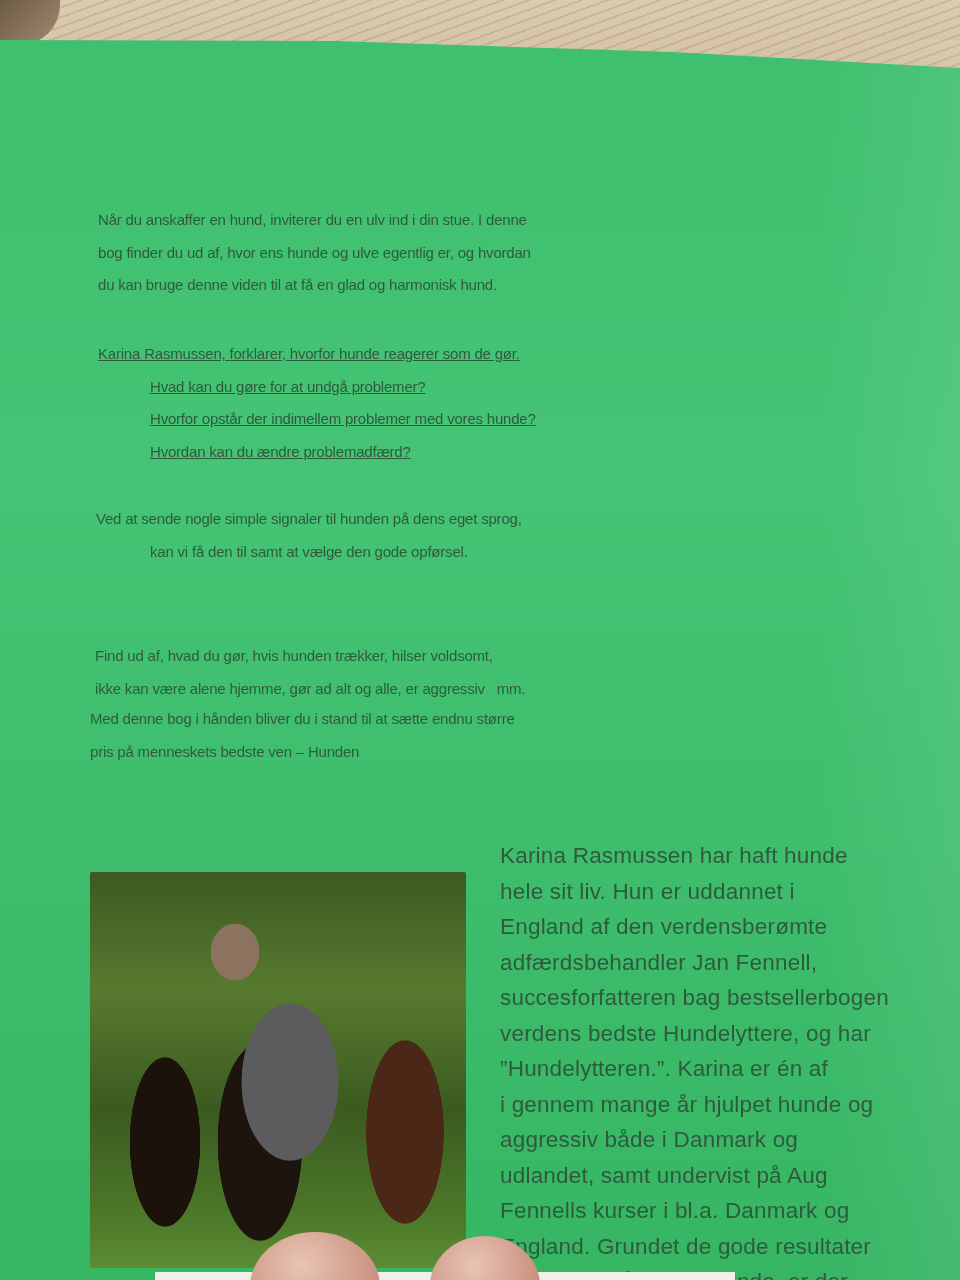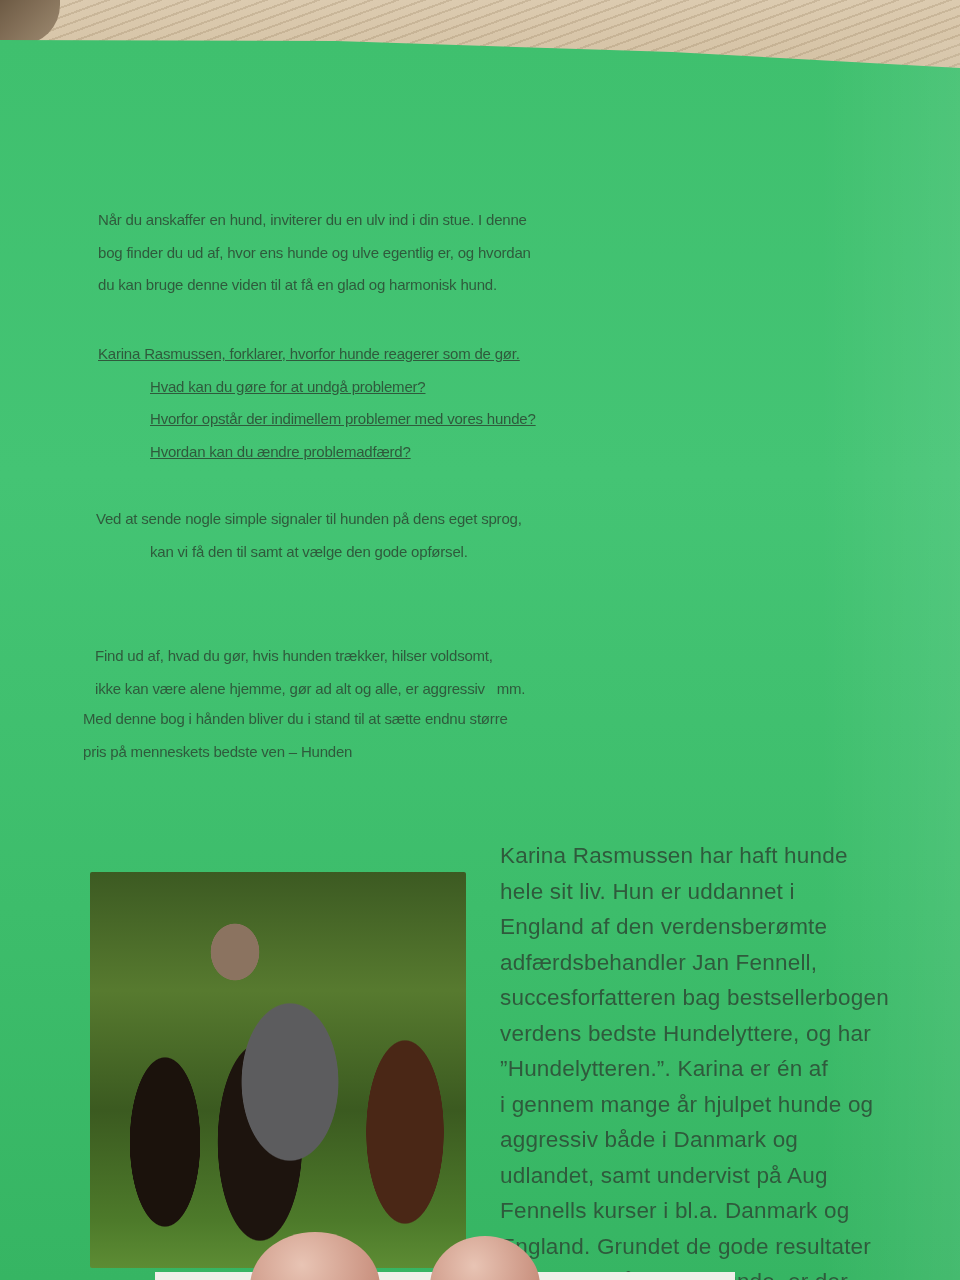--- a/index.html
+++ b/index.html
@@ -31,21 +31,21 @@
   .text {
     position:absolute; color:#2f5a3c; font-size:15px; line-height:32.5px;
     letter-spacing:-0.2px;
   }
   .para { margin:0; }
   .indent { padding-left:52px; }
   .p1 { left:98px; top:204px; }
   .p2 { left:98px; top:338px;text-decoration:underline; }
   .p3 { left:96px; top:503px;text-align:center; }
   .p4 { left:95px; top:600px;margin-top:40px; }
-  .p5 { left:83px; top:703px; }
+  .p5 { left:90px; top:703px; }
   .bio {
     position:absolute; left:500px; top:838px; width:460px;
     color:#2f5a3c; font-size:22.5px; line-height:35.5px; letter-spacing:0.2px;
     white-space:nowrap;
   }
   .photo {
     position:absolute; left:90px; top:872px; width:376px; height:396px;
     background:
       radial-gradient(ellipse 60px 70px at 145px 80px, #8b7360 0 40%, transparent 41%),
       radial-gradient(ellipse 80px 130px at 200px 210px, #5c5c5e 0 60%, transparent 61%),

